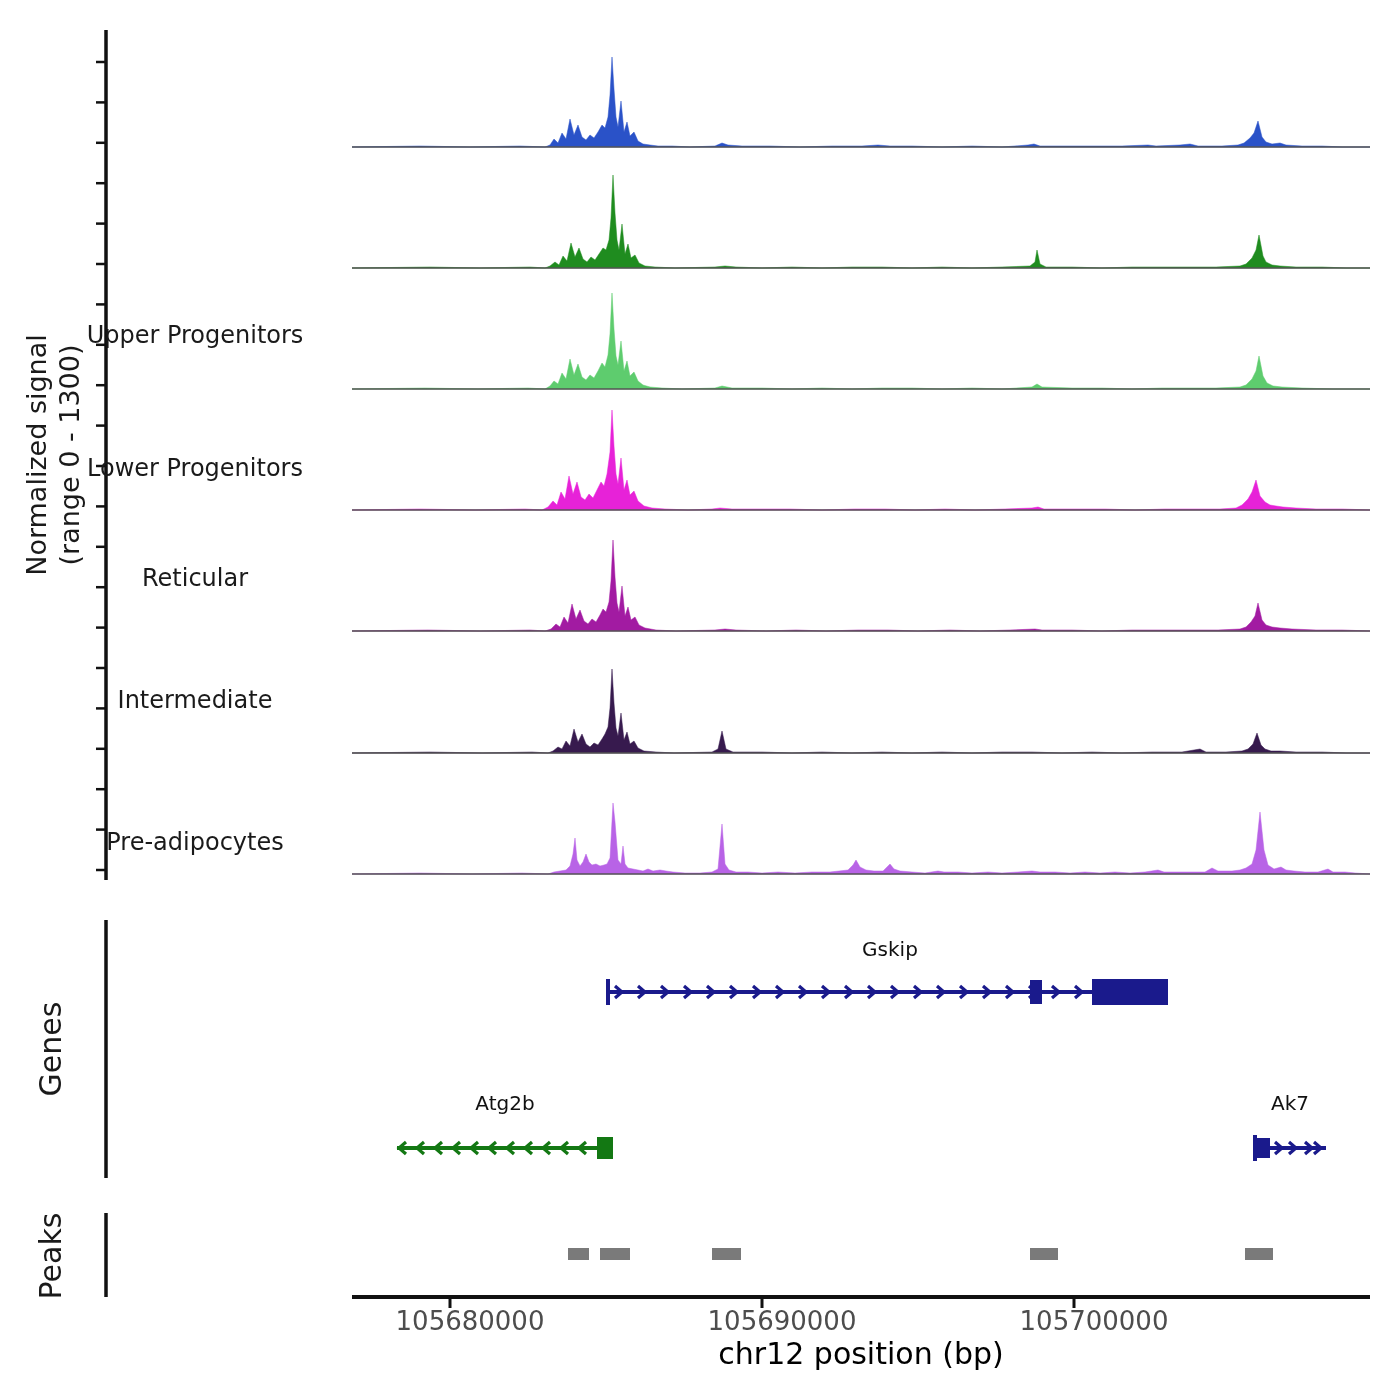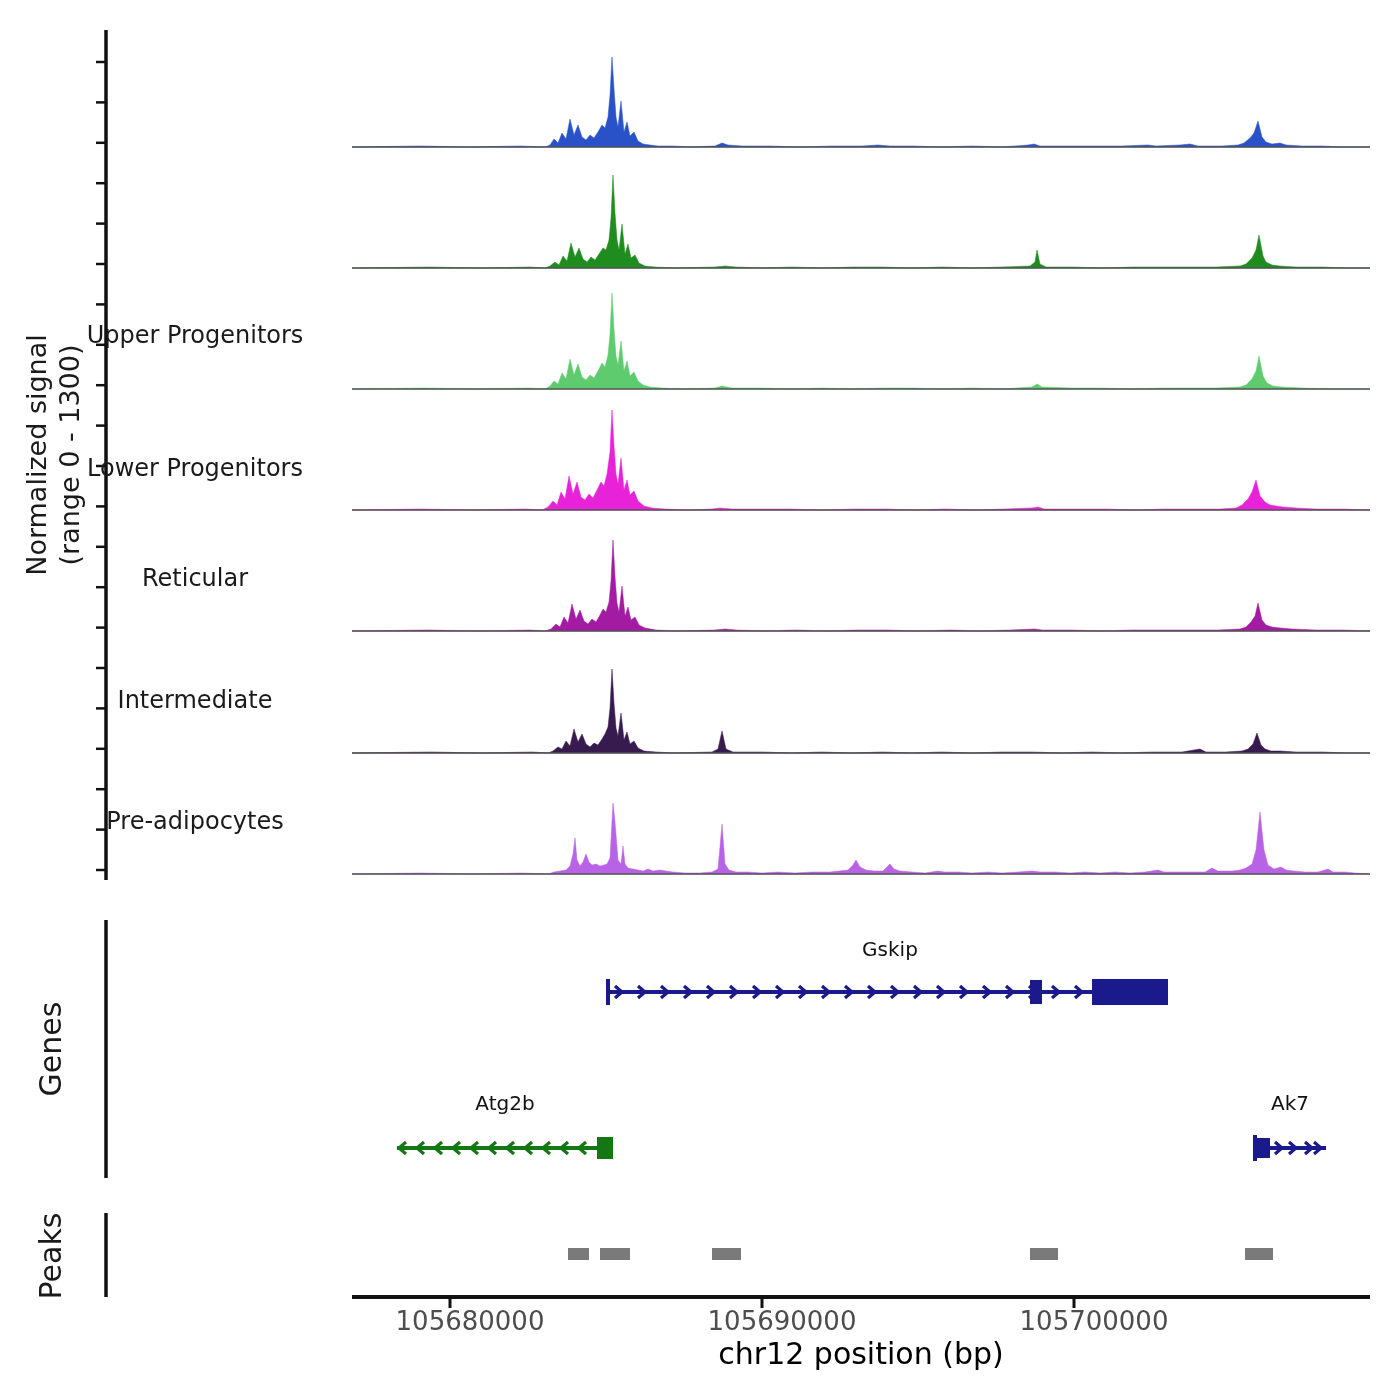--- a/index.html
+++ b/index.html
@@ -142,17 +142,17 @@
 
   <div class="rot seclab peaks-lab">
     <span>Peaks</span>
   </div>
 
   <div class="xtitle" style="left:861px;top:1336px;">chr12 position (bp)</div>
     <div class="track-label" style="top: 335px;">Upper Progenitors</div>
     <div class="track-label" style="top: 444px; margin-top: 24px;">Lower Progenitors</div>
     <div class="track-label" style="top: 700px;">Intermediate</div>
     <div class="track-label" style="top: 578px;">Reticular</div>
-    <div class="track-label" style="top: 821px;">Pre-adipocytes</div>
+    <div class="track-label" style="top: 842px;">Pre-adipocytes</div>
     <div class="xtick-label" style="left: 450px; top: 1306px;">105680000</div>
     <div class="xtick-label" style="left: 762px; top: 1306px;">105690000</div>
     <div class="xtick-label" style="left: 1074px; top: 1306px;">105700000</div>
   </div>
 
 </body></html>

